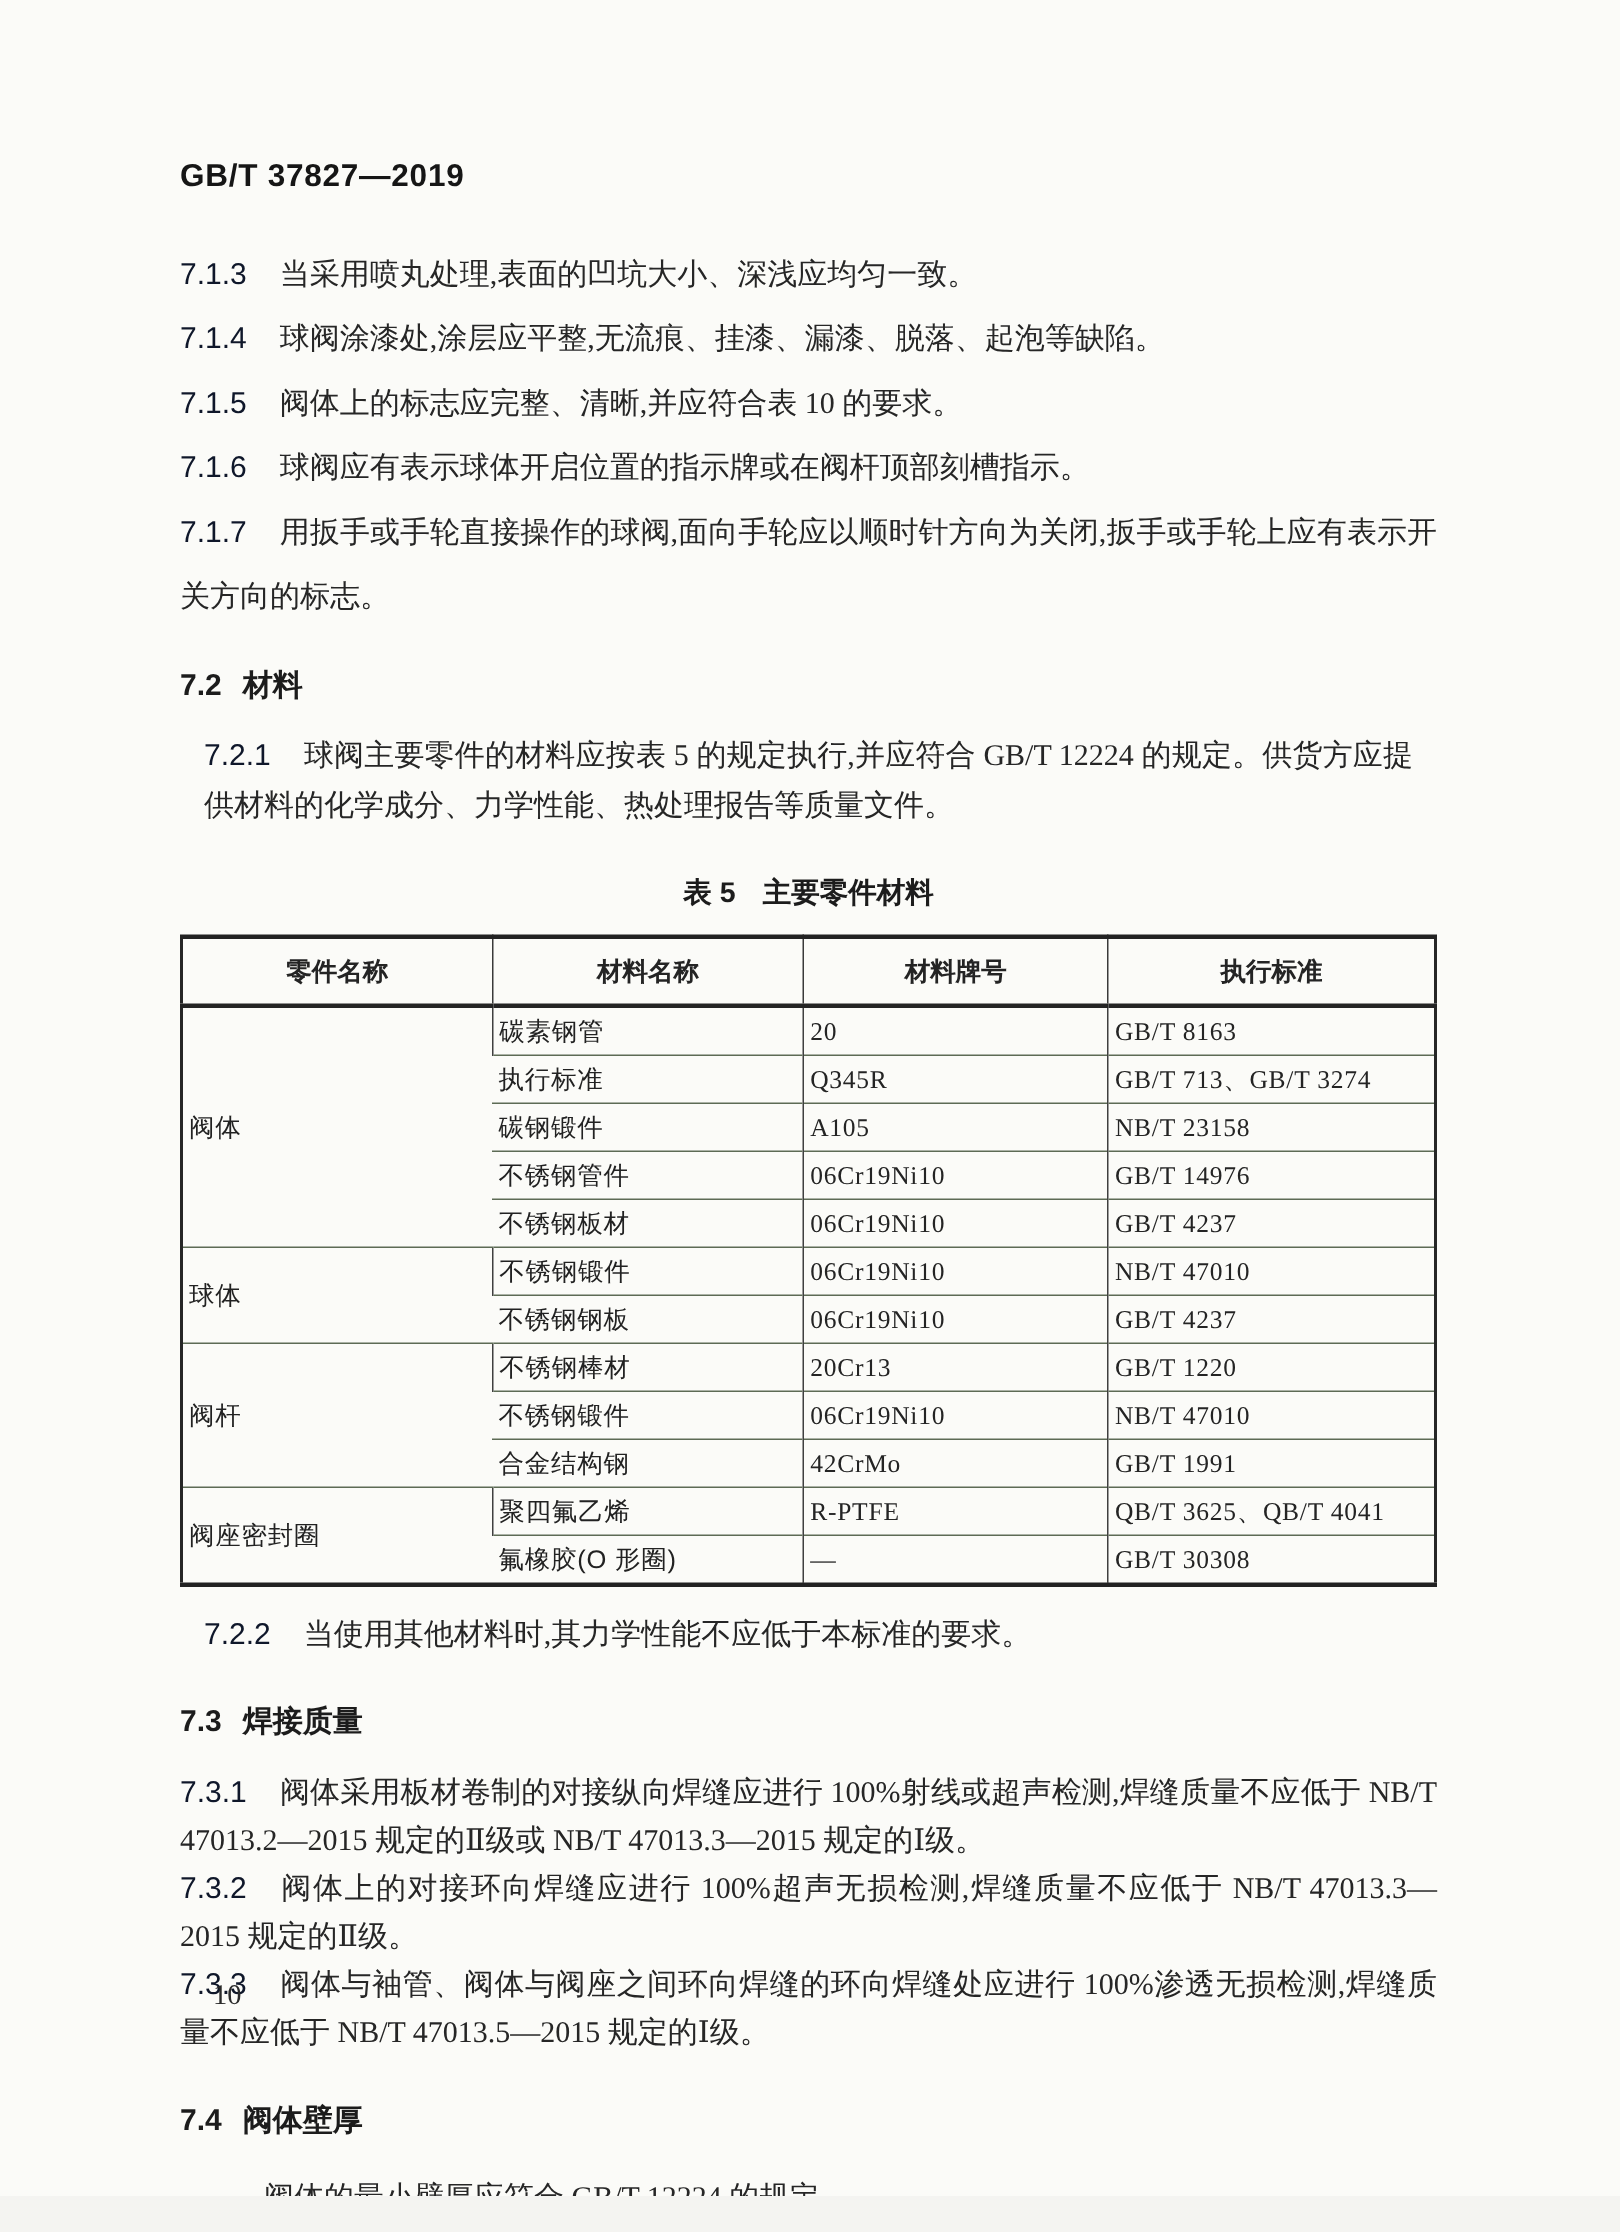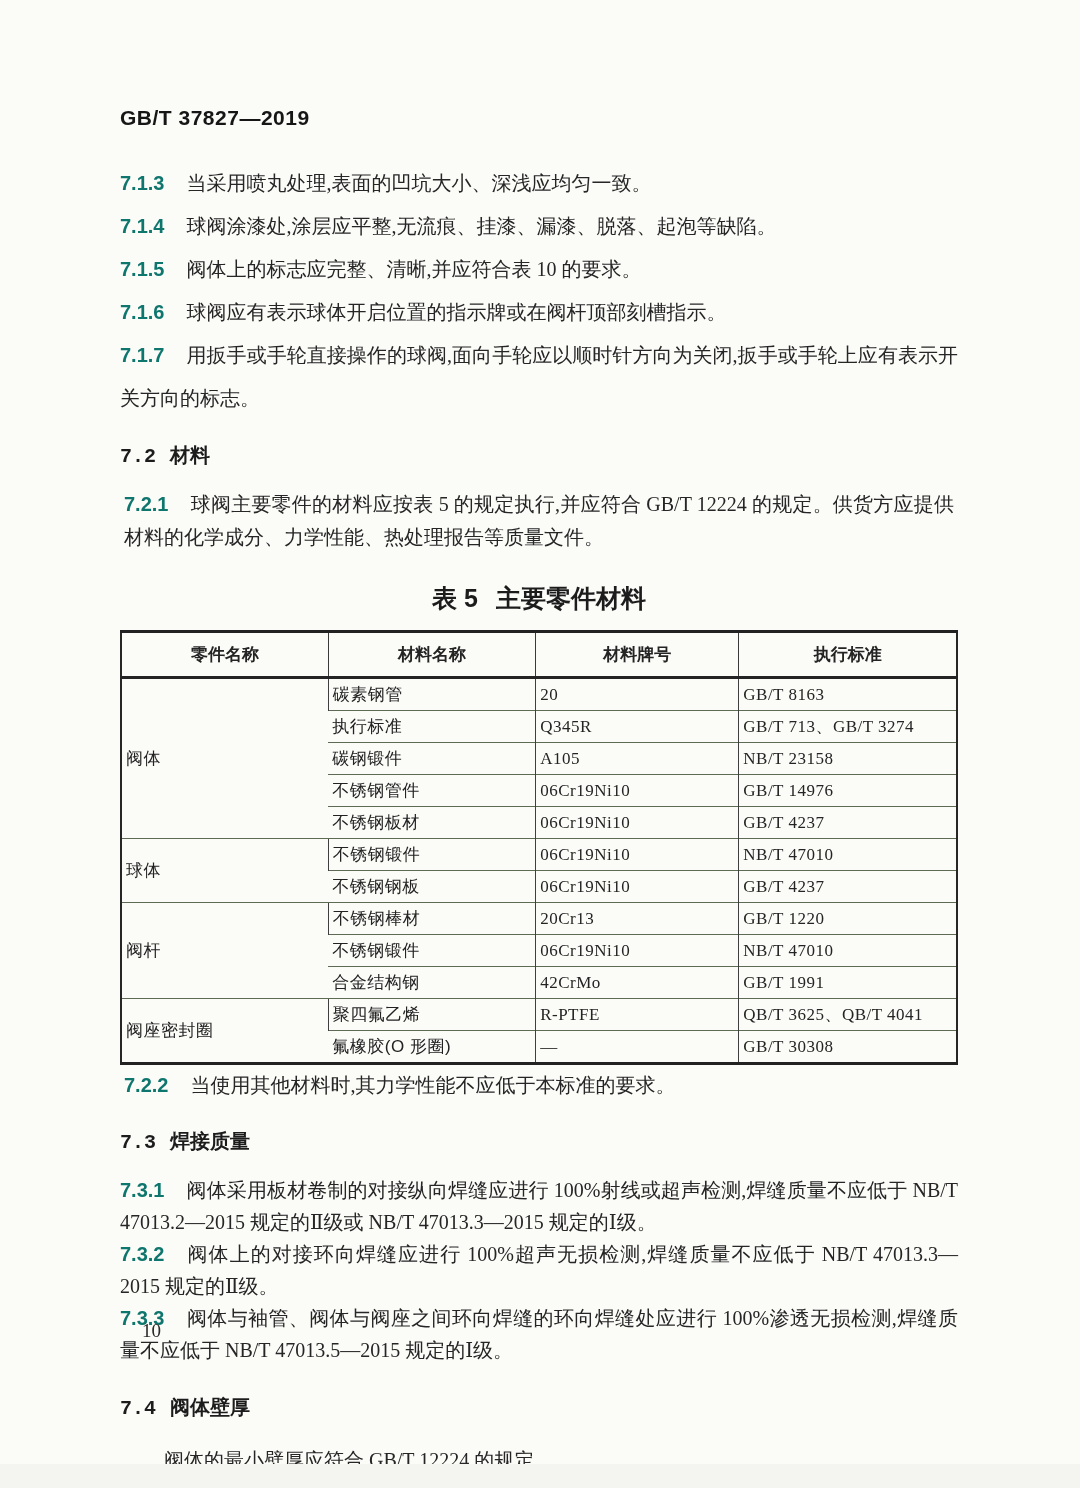--- a/index.html
+++ b/index.html
@@ -19,36 +19,36 @@
     margin-top:106px;
     font-family:"Liberation Sans","DejaVu Sans",sans-serif;
     font-weight:700; font-size:21px; letter-spacing:0.5px; color:#161616;
   }
 
   .b71 { margin-top:32px; }
   .b71 p { margin:0; line-height:43px; font-size:20px; text-align:justify; }
 
   .clause-num {
     font-family:"Liberation Sans","DejaVu Sans",sans-serif;
-    font-weight:700; margin-right:22px; white-space:nowrap; color:#0f766e;
+    font-weight:400; margin-right:22px; white-space:nowrap; color:#0f172a;
   }
 
   h3.sec-head {
-    font-family:Liberation Mono, monospace;
+    font-family:Liberation Sans, sans-serif;
     font-weight:700; font-size:20px; color:#1c1c1c;
     margin:24px 0 18px 0; line-height:26px;
   }
   h3.sec-head .sec-num { margin-right:14px; }
 
-  p.body-p { margin:4px; font-size:20px; line-height:33px; text-align:justify; }
+  p.body-p { margin:16px; font-size:20px; line-height:33px; text-align:justify; }
 
   .tbl-caption {
     text-align:center; margin:28px 0 15px 0;
     font-family:"Liberation Sans","DejaVu Sans",sans-serif;
-    font-weight:700; font-size:25px; color:#1c1c1c;
+    font-weight:700; font-size:19px; color:#1c1c1c;
   }
   .tbl-caption .cap-label { margin-right:18px; }
 
   table.materials {
     width:100%; border-collapse:collapse; table-layout:fixed;
     border:2px solid #262626; border-top:3px solid #222; border-bottom:3px solid #222;
     font-size:17px; color:#242424;
   }
   table.materials th {
     font-family:"Liberation Sans","DejaVu Sans",sans-serif;

